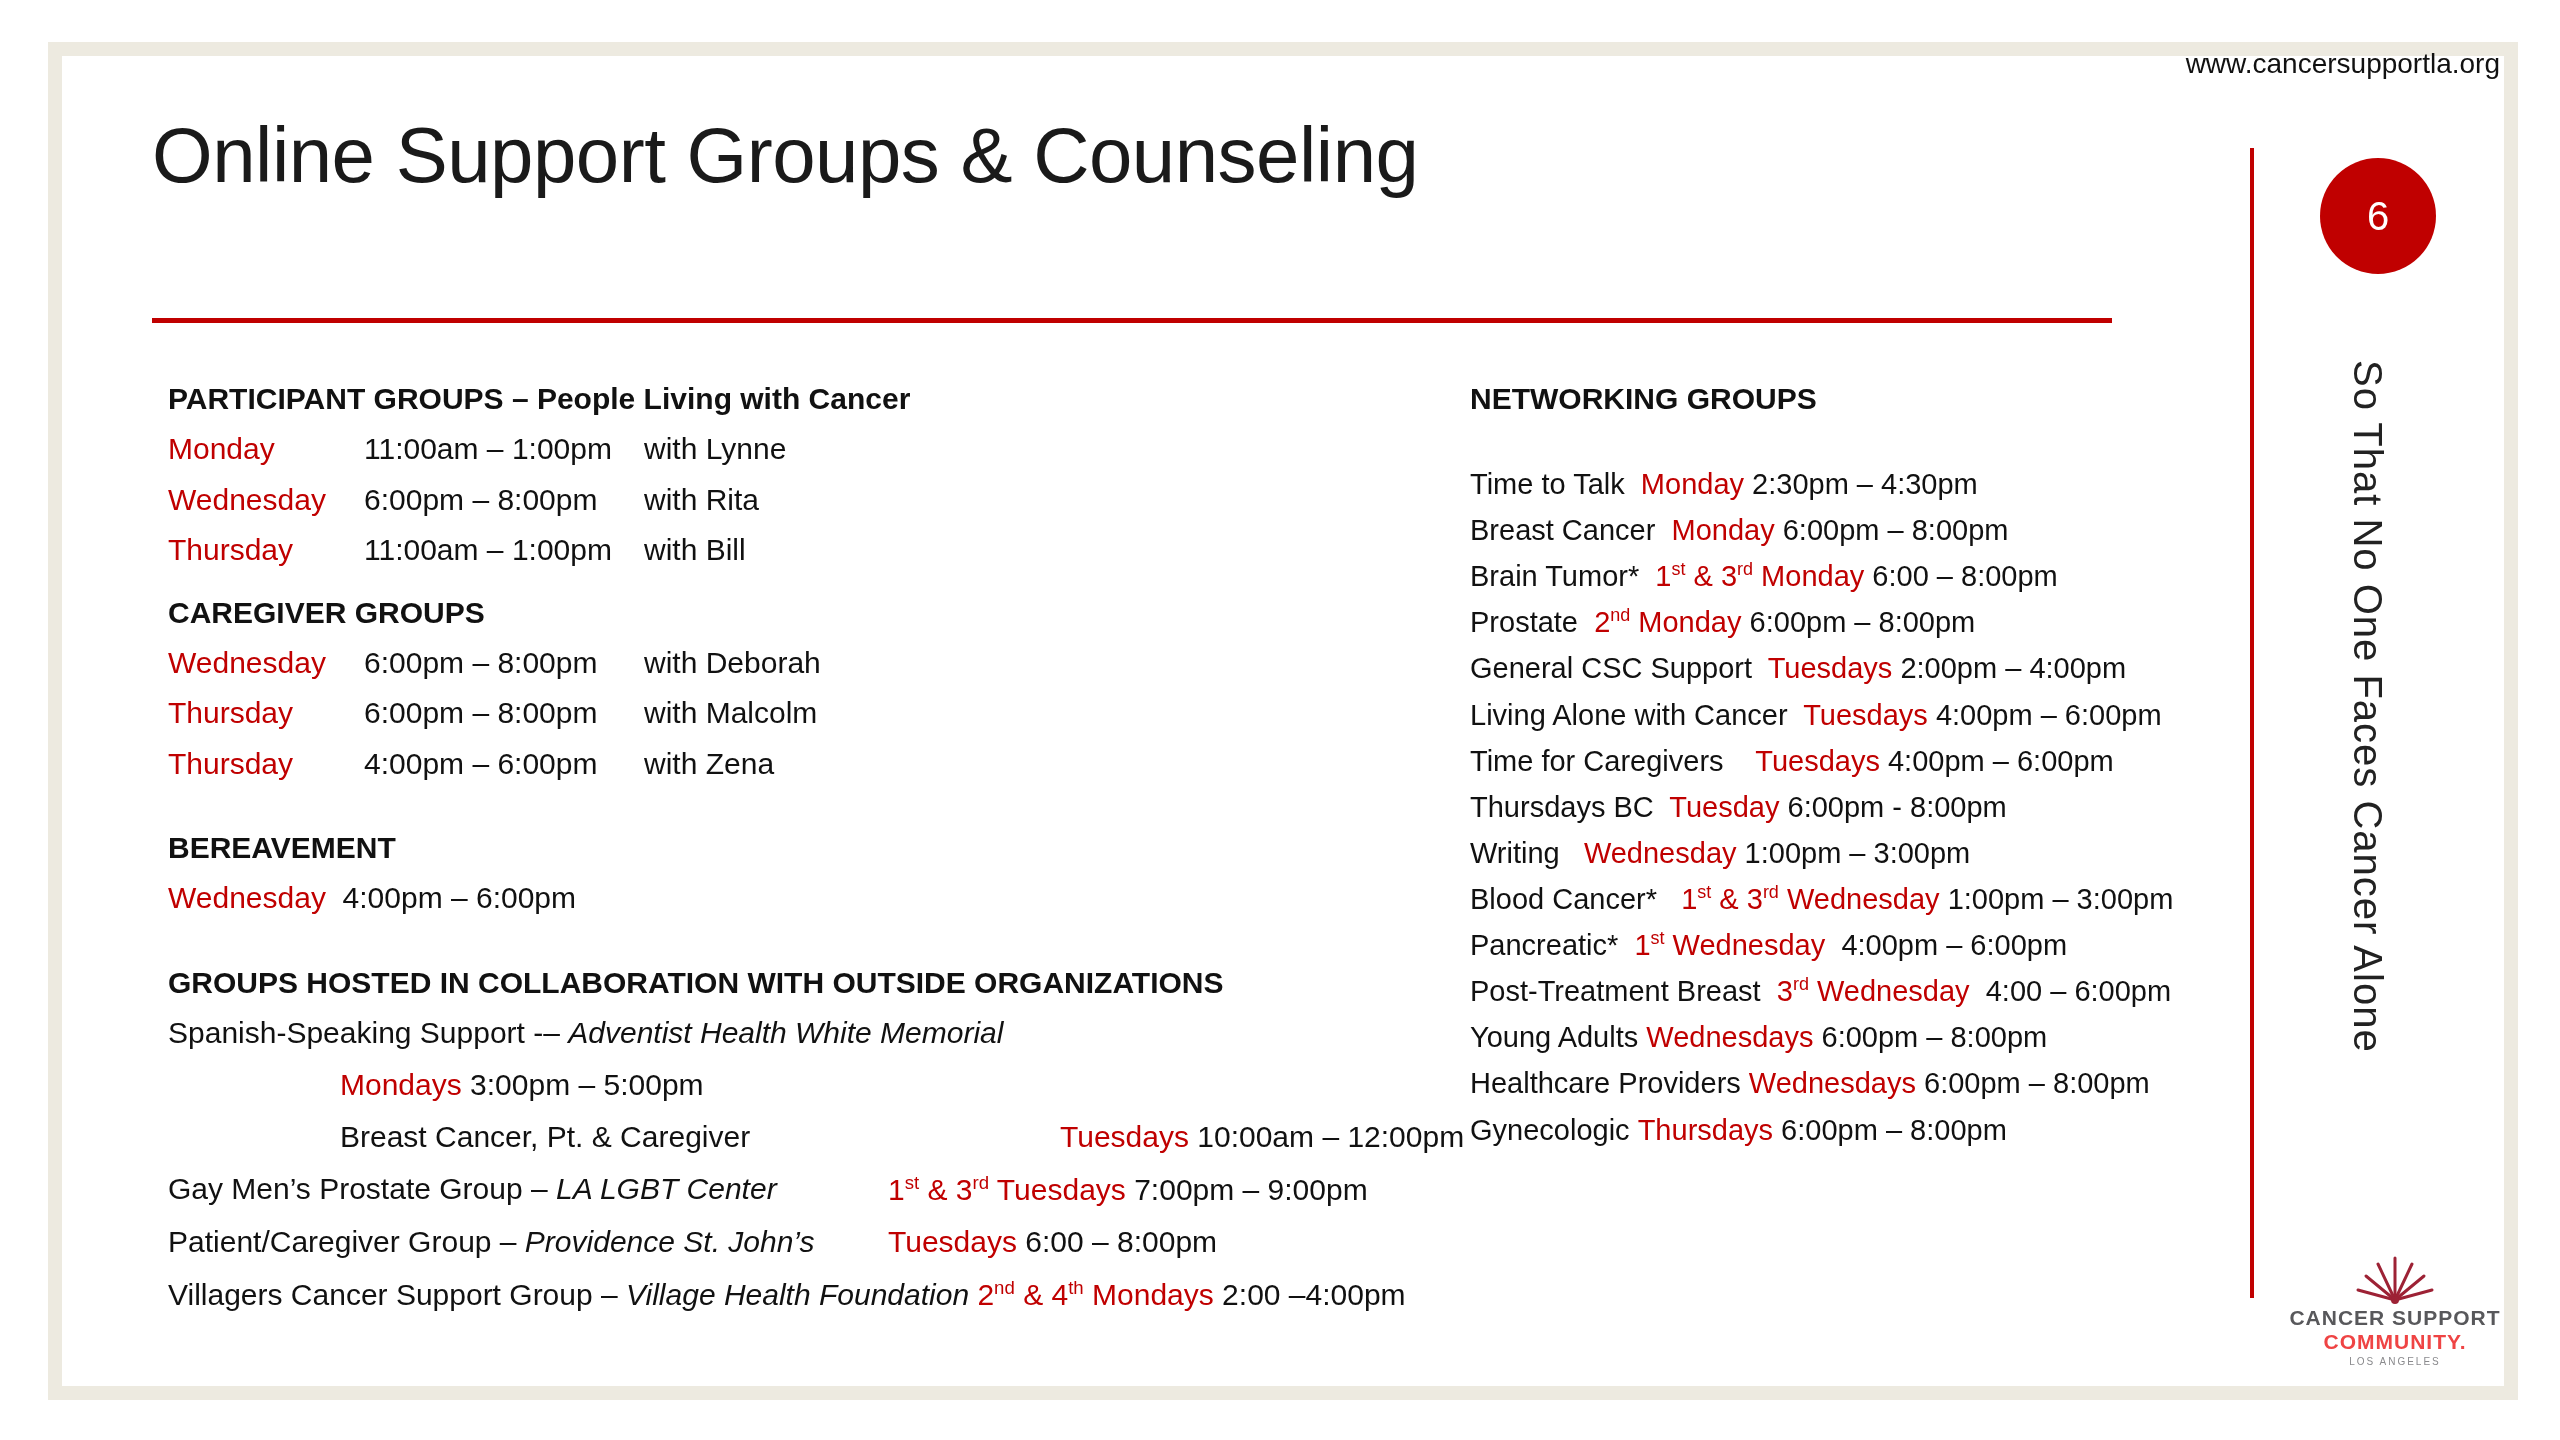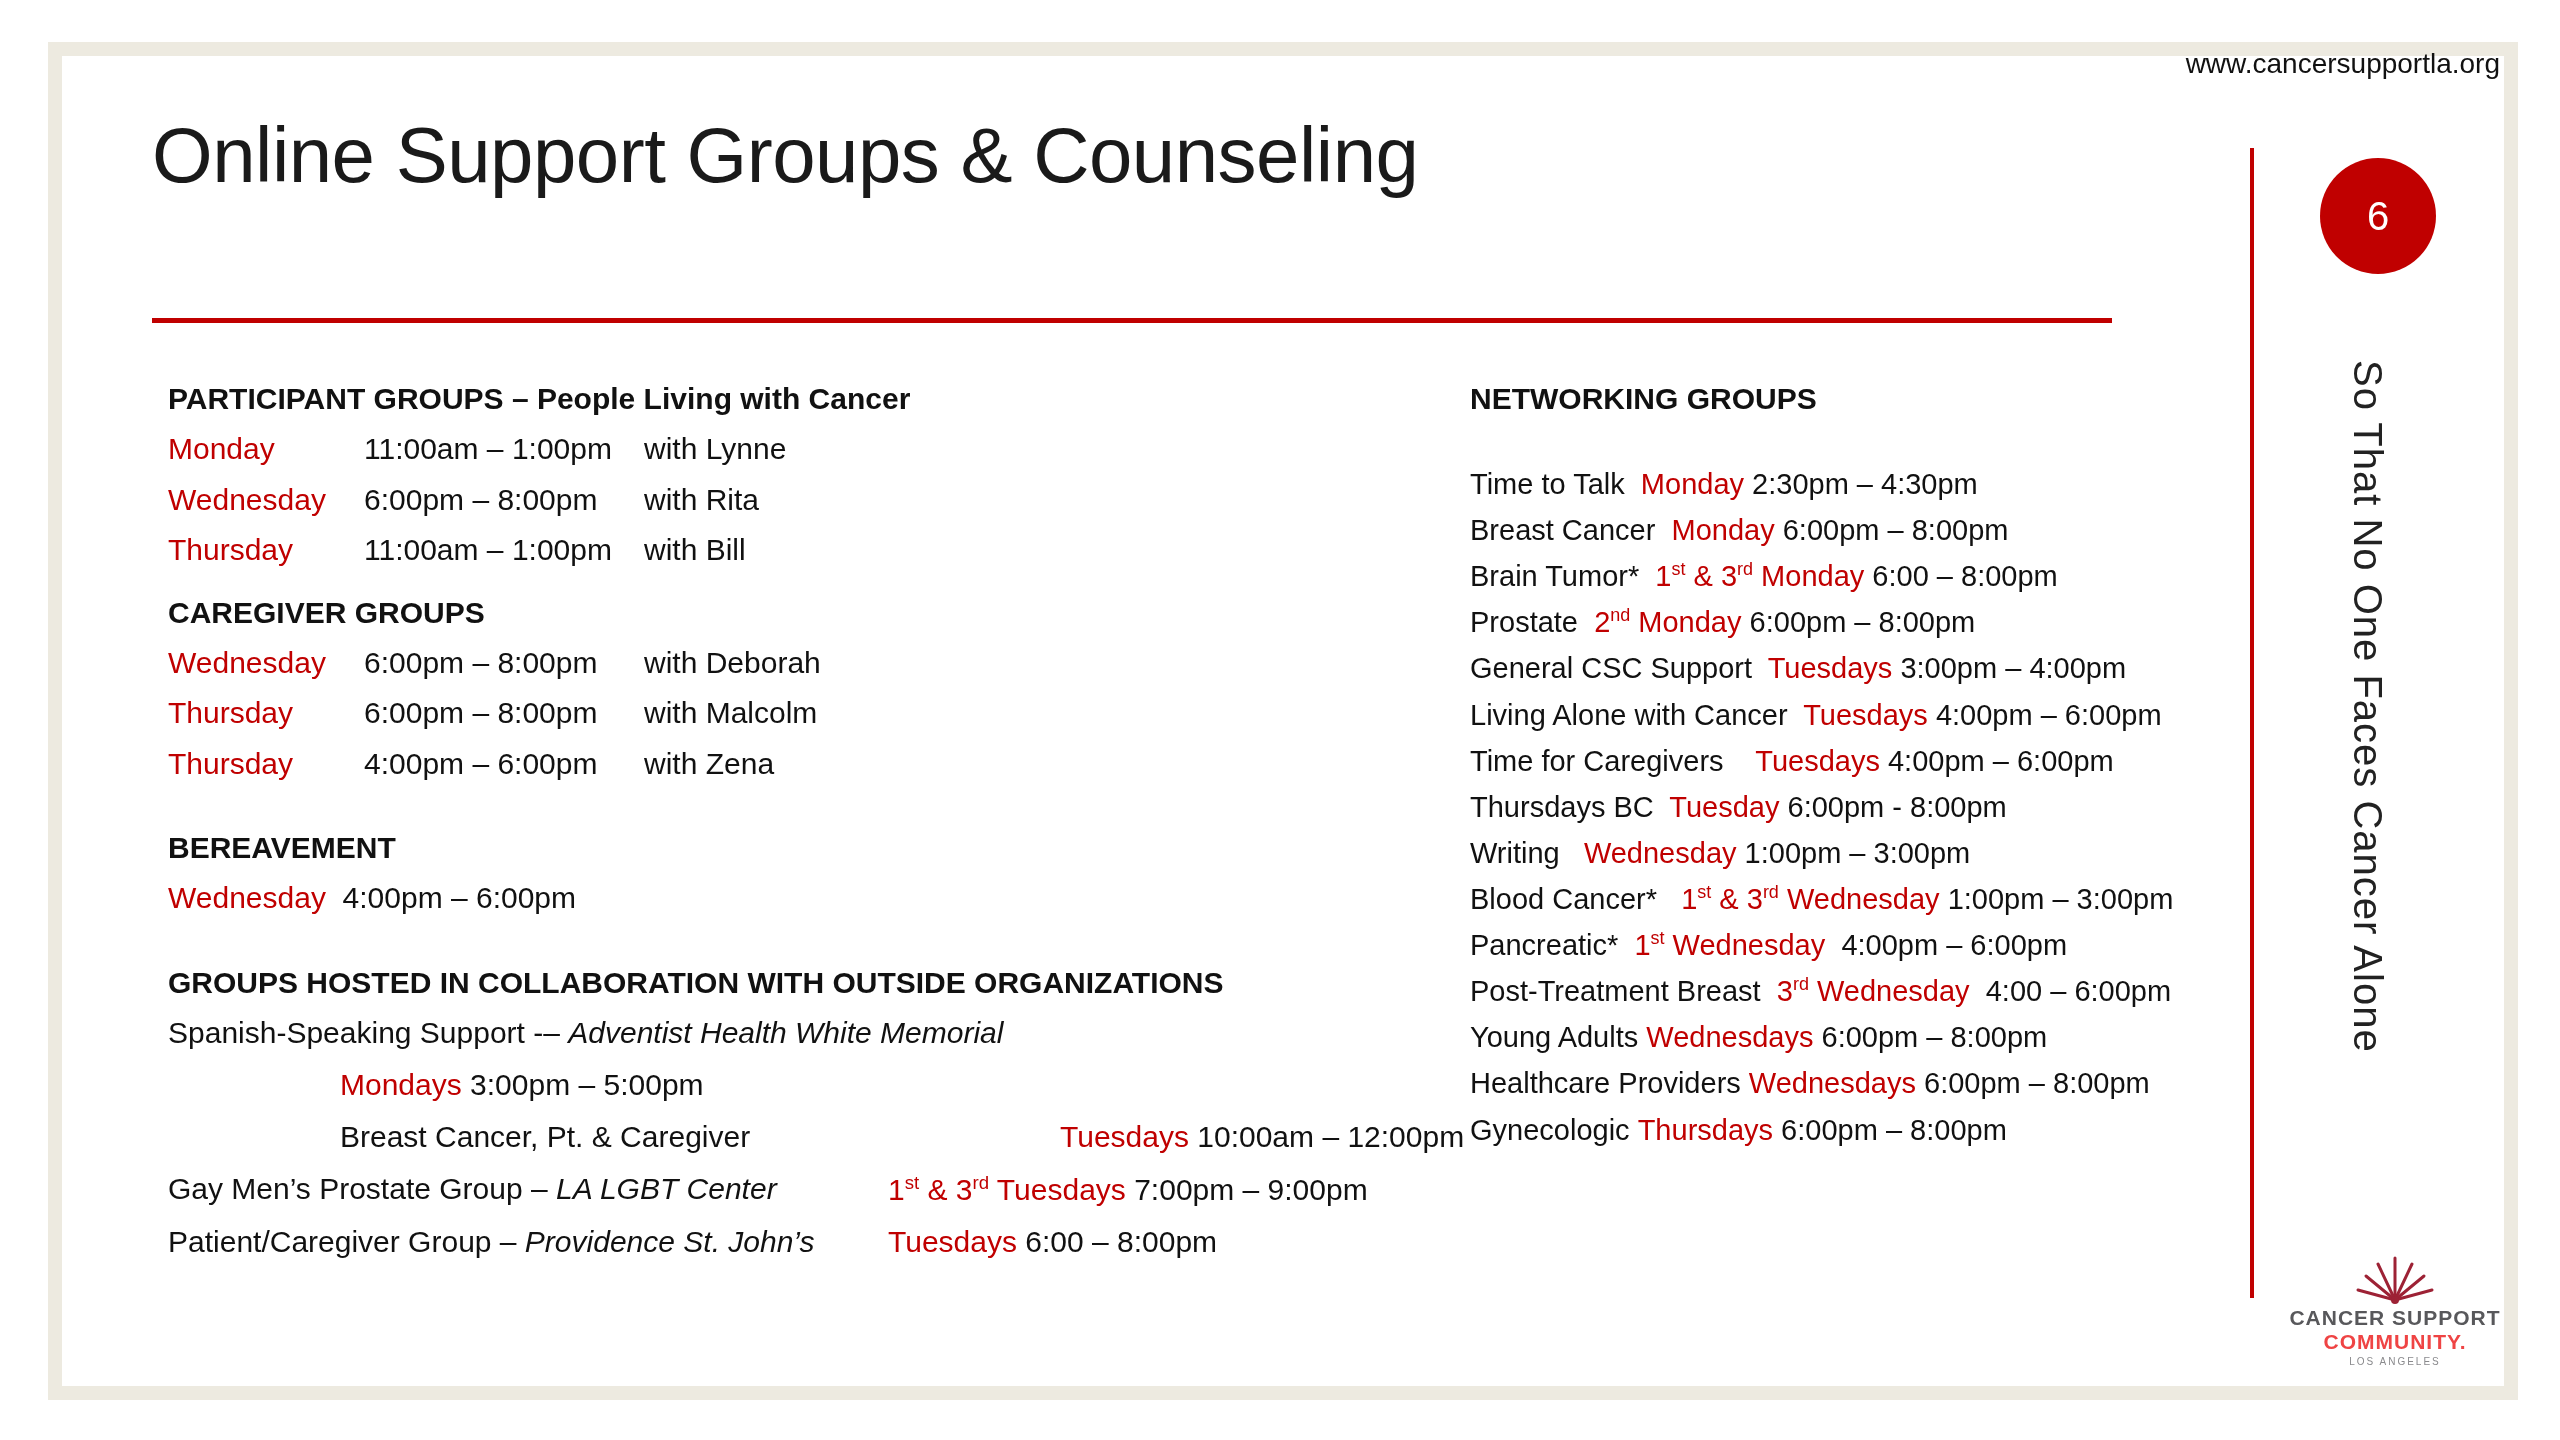--- a/index.html
+++ b/index.html
@@ -281,34 +281,40 @@
     </div>
 
     <div class="collab-line collab-grid">
       <span class="collab-name">
         <span>Patient/Caregiver Group –</span>
         <span class="ital">Providence St. John’s</span>
       </span>
       <span class="collab-time"><span class="red">Tuesdays</span>&nbsp;<span>6:00 – 8:00pm</span></span>
     </div>
 
+    <div class="collab-line">
+      <span>Villagers Cancer Support Group –</span>
+      <span class="ital">Village Health Foundation</span>
+      <span class="red">2<sup>nd</sup> &amp; 4<sup>th</sup> Mondays</span>
+      <span>2:00 –4:00pm</span>
+    </div>
 
   </div>
 
   <div class="col-right">
     <div class="sec-head">NETWORKING GROUPS</div>
 
     <div class="spacer-md"></div>
 
     <div class="net-list">
       <div class="net-row"><span>Time to Talk</span>&nbsp; <span class="red">Monday</span>&nbsp;<span>2:30pm – 4:30pm</span></div>
       <div class="net-row"><span>Breast Cancer</span>&nbsp; <span class="red">Monday</span>&nbsp;<span>6:00pm – 8:00pm</span></div>
       <div class="net-row"><span>Brain Tumor*</span>&nbsp; <span class="red">1<sup>st</sup> &amp; 3<sup>rd</sup> Monday</span>&nbsp;<span>6:00 – 8:00pm</span></div>
       <div class="net-row"><span>Prostate</span>&nbsp; <span class="red">2<sup>nd</sup> Monday</span>&nbsp;<span>6:00pm – 8:00pm</span></div>
-      <div class="net-row"><span>General CSC Support</span>&nbsp; <span class="red">Tuesdays</span>&nbsp;<span>3:00pm – 4:00pm</span></div>
+      <div class="net-row"><span>General CSC Support</span>&nbsp; <span class="red">Tuesdays</span>&nbsp;<span>2:00pm – 4:00pm</span></div>
       <div class="net-row"><span>Living Alone with Cancer</span>&nbsp; <span class="red">Tuesdays</span>&nbsp;<span>4:00pm – 6:00pm</span></div>
       <div class="net-row"><span>Time for Caregivers</span>&nbsp;&nbsp;&nbsp; <span class="red">Tuesdays</span>&nbsp;<span>4:00pm – 6:00pm</span></div>
       <div class="net-row"><span>Thursdays BC</span>&nbsp; <span class="red">Tuesday</span>&nbsp;<span>6:00pm - 8:00pm</span></div>
       <div class="net-row"><span>Writing</span>&nbsp;&nbsp; <span class="red">Wednesday</span>&nbsp;<span>1:00pm – 3:00pm</span></div>
       <div class="net-row"><span>Blood Cancer*</span>&nbsp;&nbsp; <span class="red">1<sup>st</sup> &amp; 3<sup>rd</sup> Wednesday</span>&nbsp;<span>1:00pm – 3:00pm</span></div>
       <div class="net-row"><span>Pancreatic*</span>&nbsp; <span class="red">1<sup>st</sup> Wednesday</span>&nbsp;&nbsp;<span>4:00pm – 6:00pm</span></div>
       <div class="net-row"><span>Post-Treatment Breast</span>&nbsp; <span class="red">3<sup>rd</sup> Wednesday</span>&nbsp;&nbsp;<span>4:00 – 6:00pm</span></div>
       <div class="net-row"><span>Young Adults</span>&nbsp;<span class="red">Wednesdays</span>&nbsp;<span>6:00pm – 8:00pm</span></div>
       <div class="net-row"><span>Healthcare Providers</span>&nbsp;<span class="red">Wednesdays</span>&nbsp;<span>6:00pm – 8:00pm</span></div>
       <div class="net-row"><span>Gynecologic</span>&nbsp;<span class="red">Thursdays</span>&nbsp;<span>6:00pm – 8:00pm</span></div>

